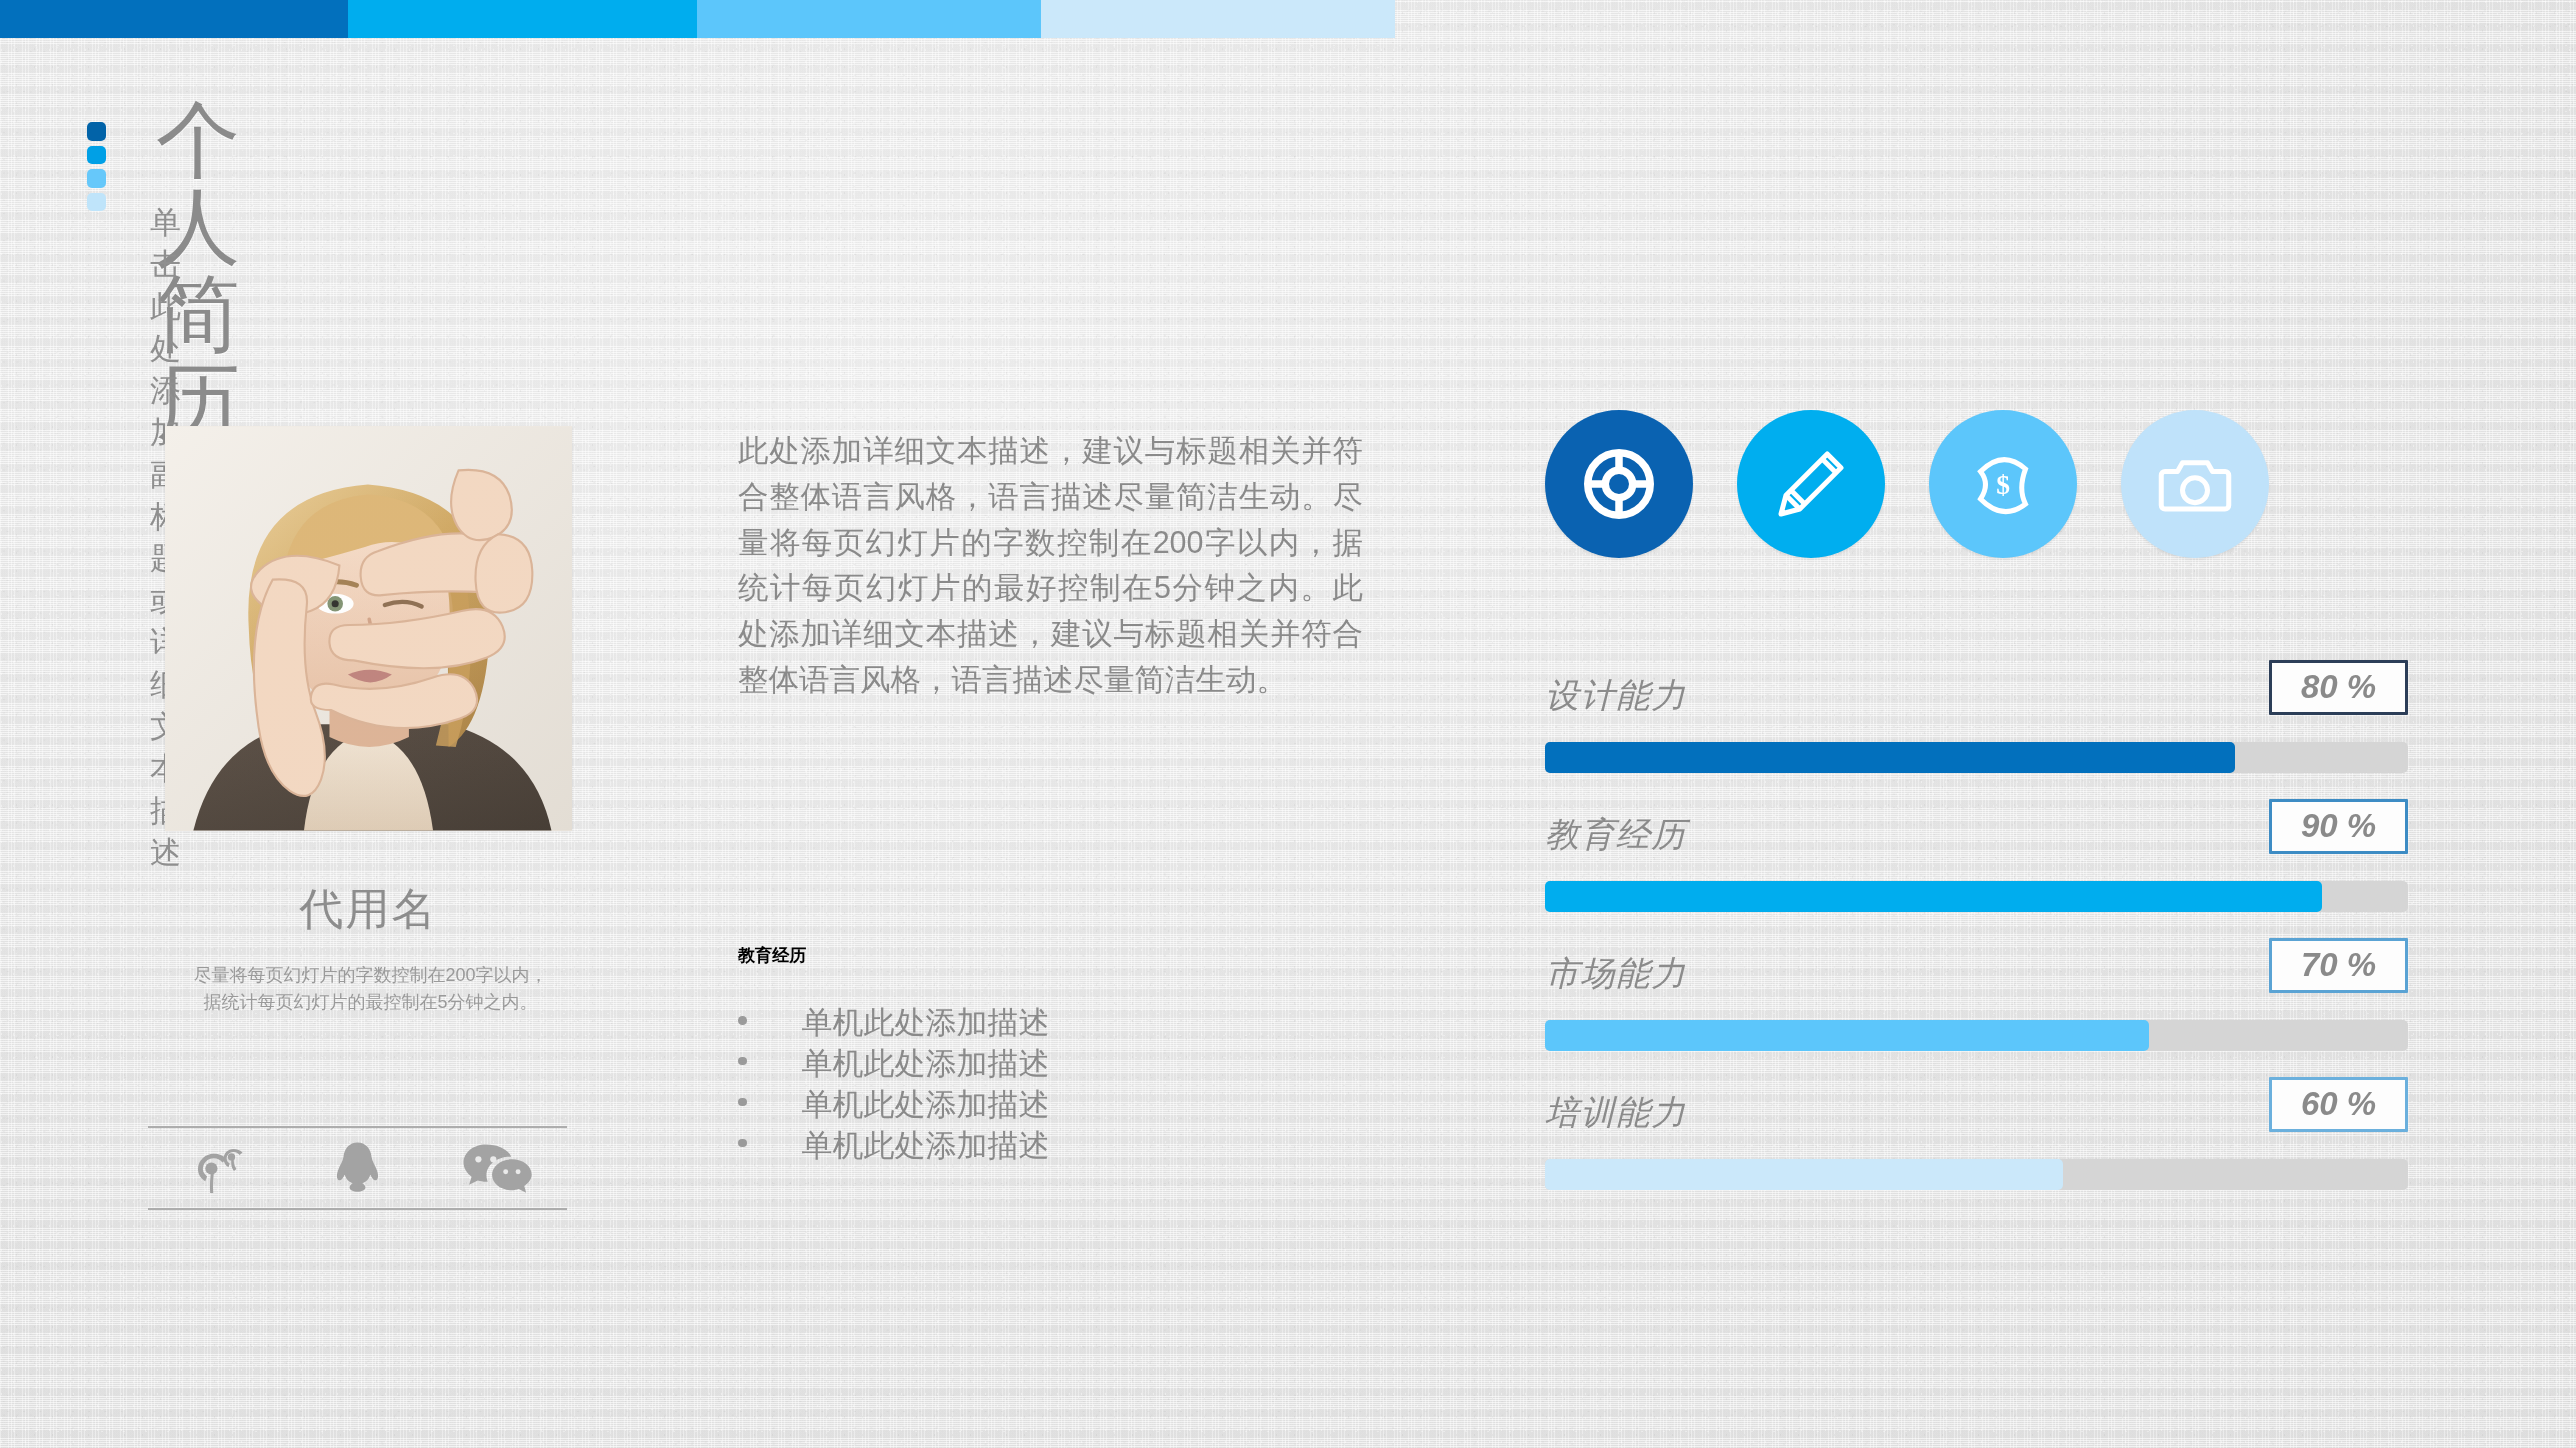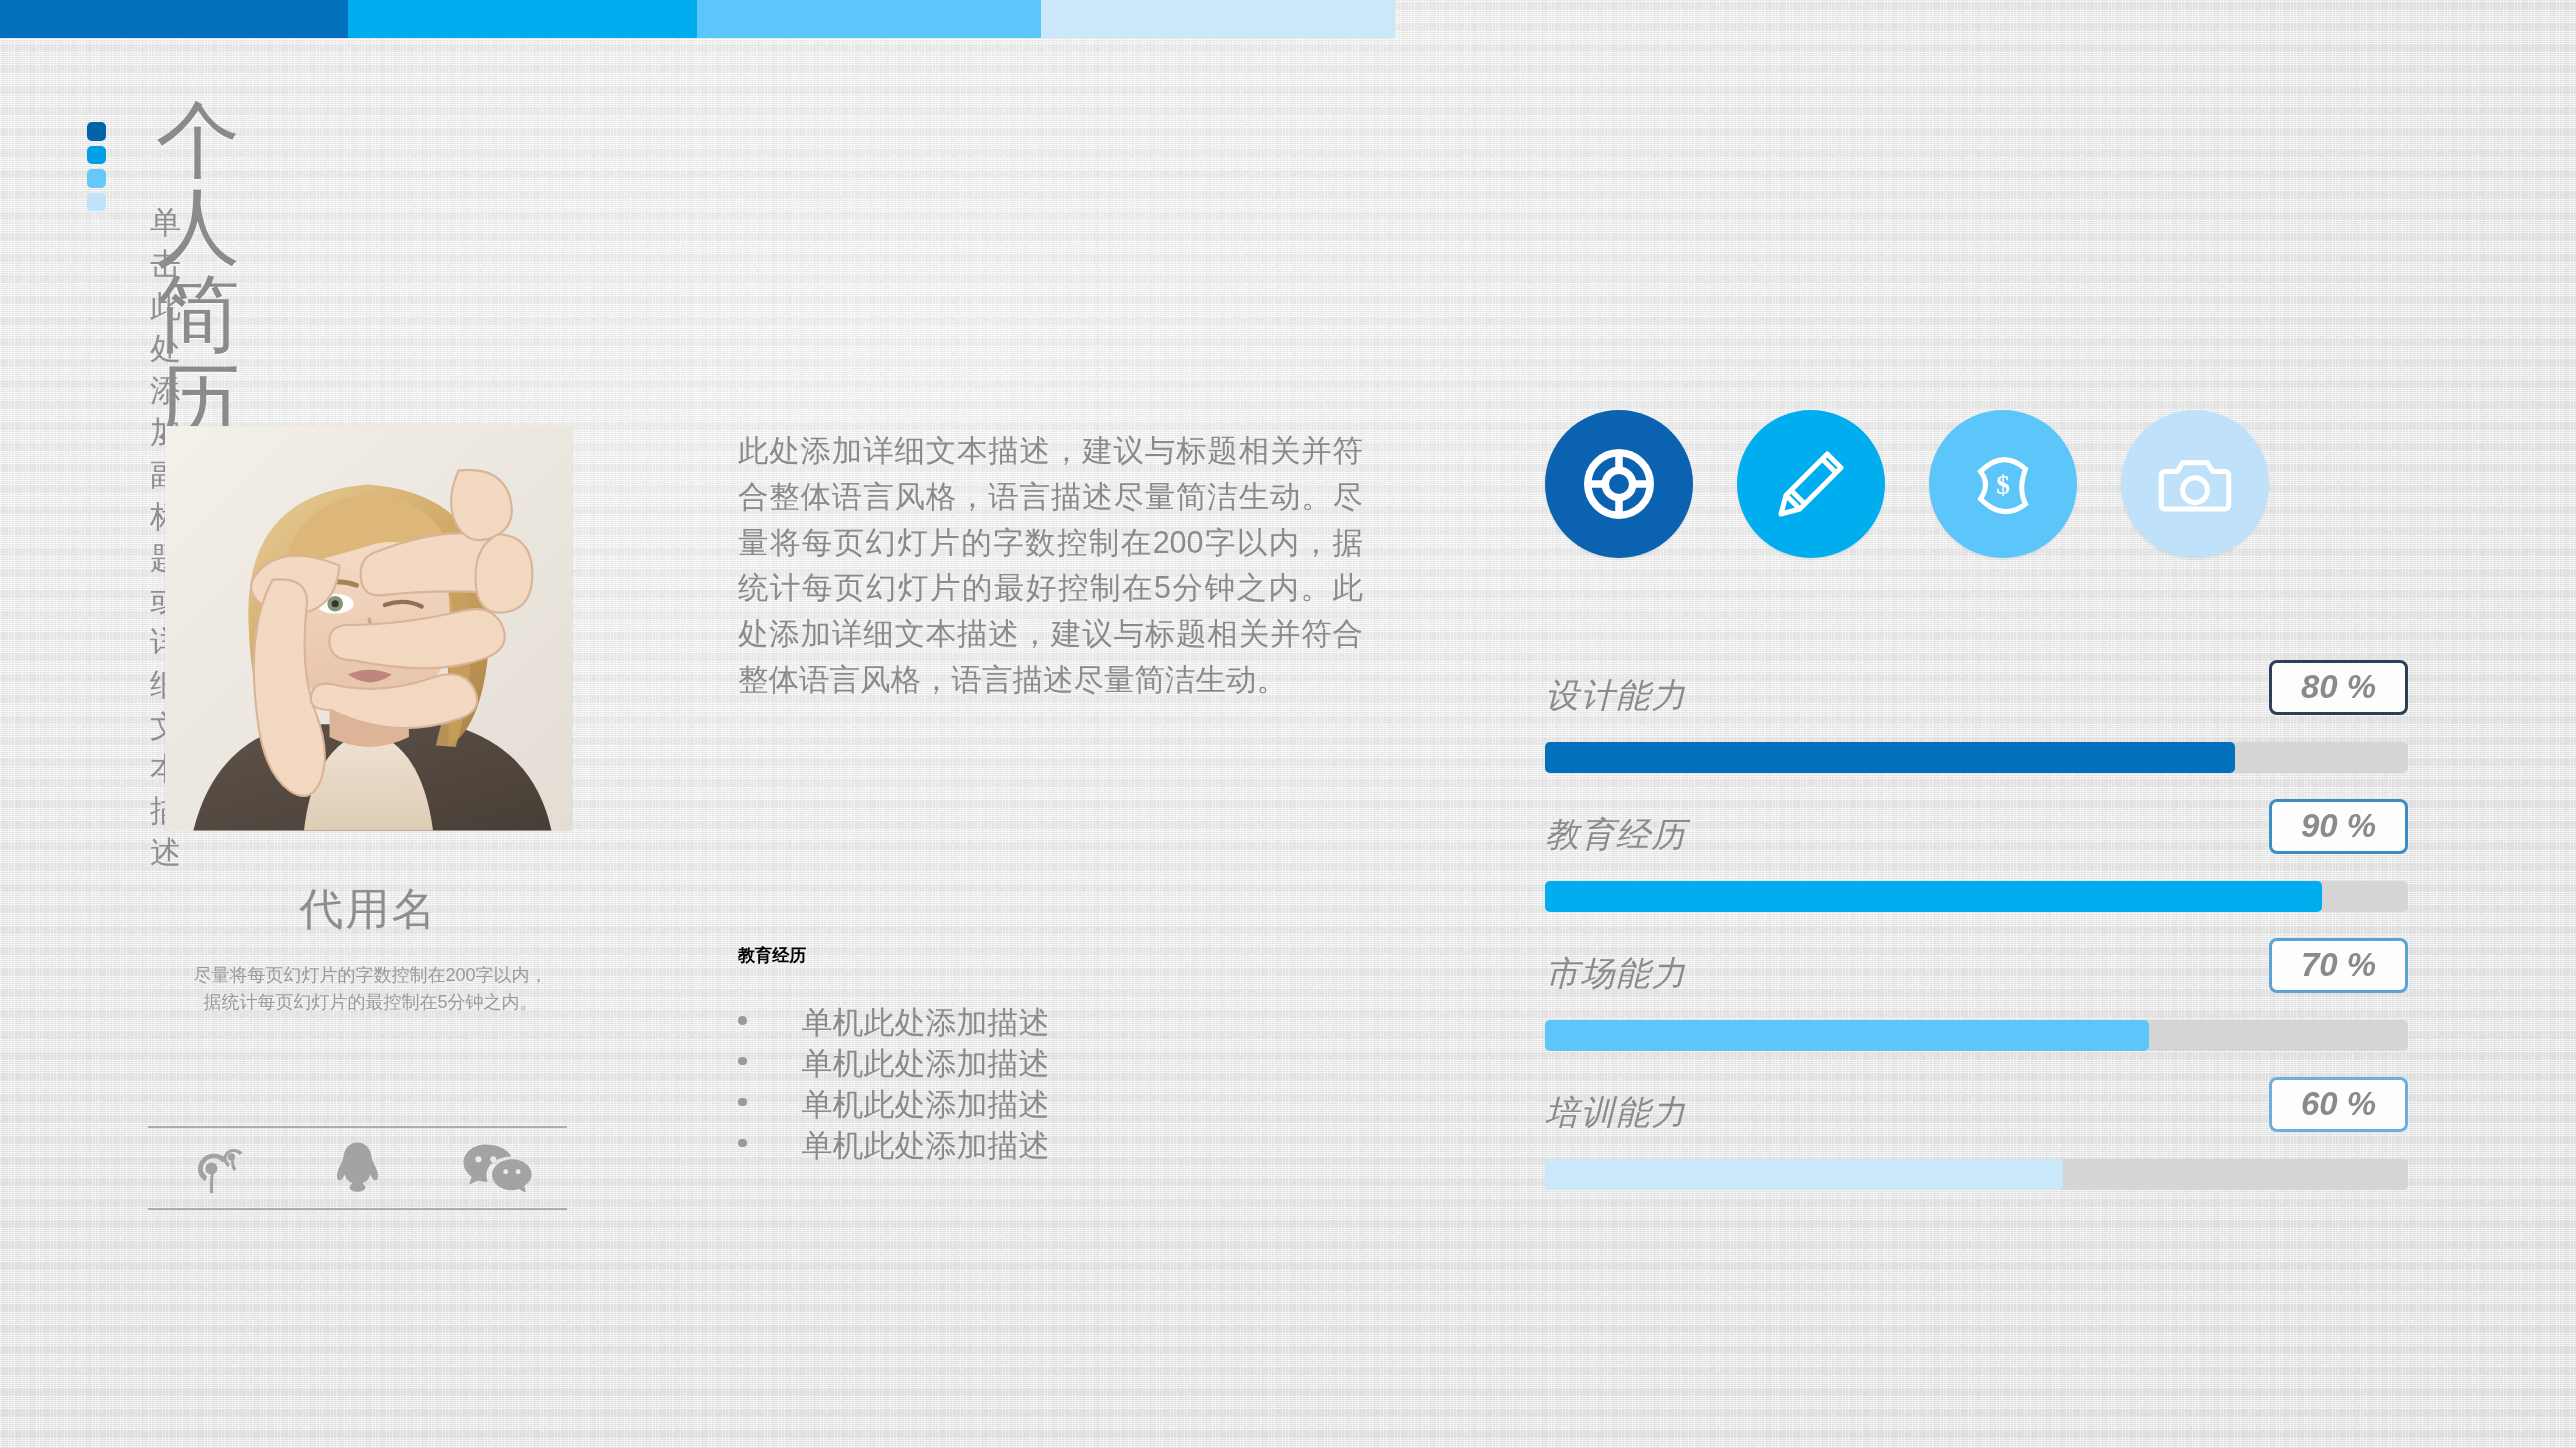--- a/index.html
+++ b/index.html
@@ -108,21 +108,21 @@
   #icon-row svg{ width:80px; height:80px; }
 
   #skills{ margin-top:99px;font-style:italic; }
   .skill{ position:relative; height:139px; }
   .skill .slabel{
     position:absolute; left:0; top:15.6px;
     font-size:34px; color:#8b8b8b; letter-spacing:1.4px;
   }
   .skill .pct{
     position:absolute; right:0; top:2.8px;
-    width:139px; height:55px; border-radius:8px;
+    width:139px; height:55px; border-radius:1px;
     background:#fdfdfd; display:flex; align-items:center; justify-content:center;
     font-size:33px; font-weight:bold; color:#8a8a8a;
   }
   .skill .track{
     position:absolute; left:0; top:85px; width:863px; height:31px;
     border-radius:5px; background:#d5d5d5;
   }
   .skill .fill{ height:100%; border-radius:5px; }
 </style>
 </head>

